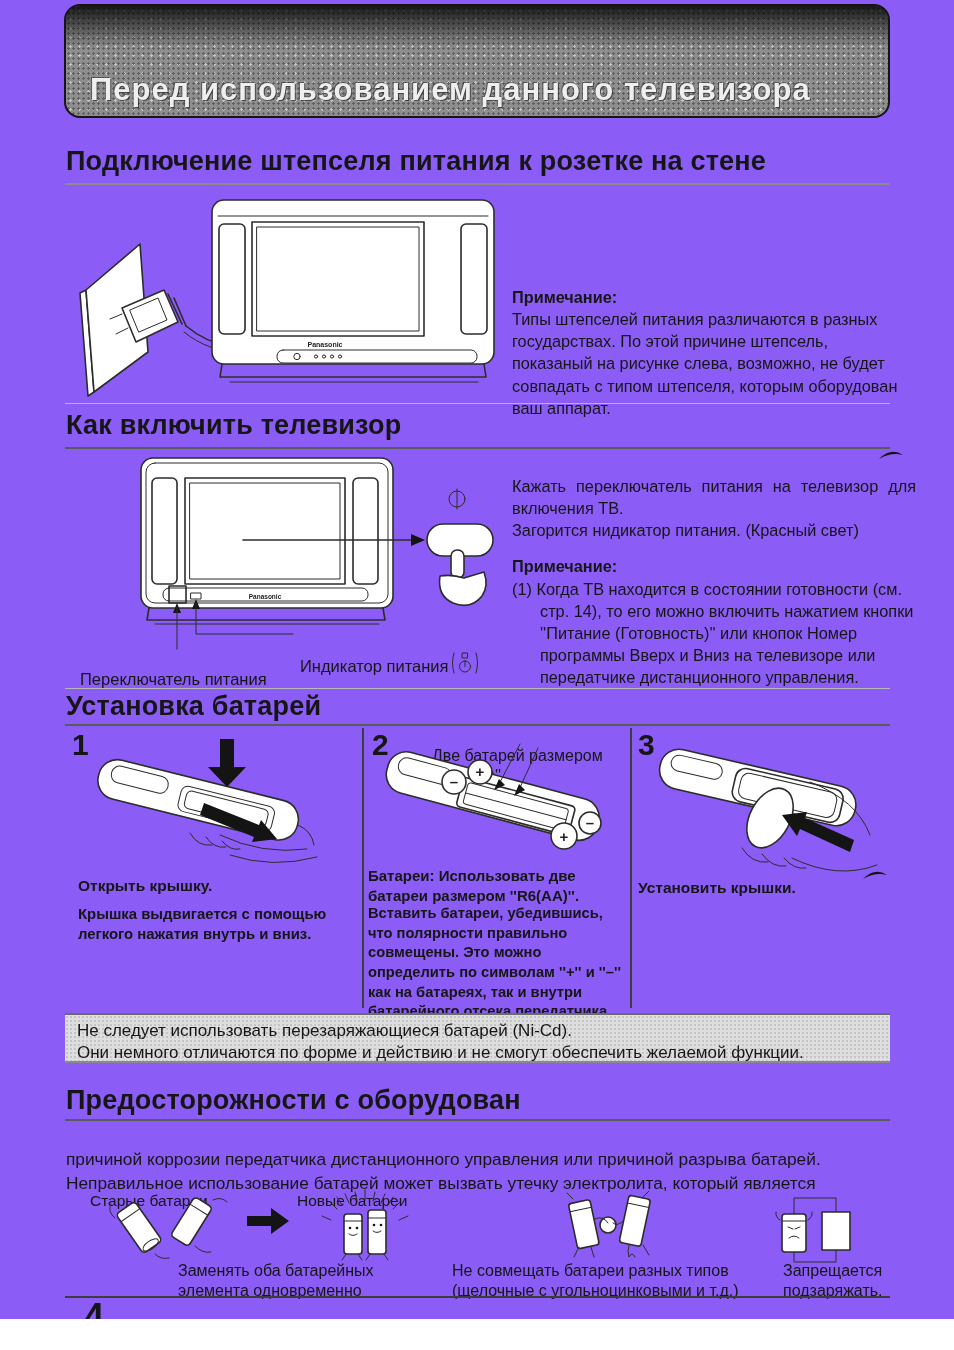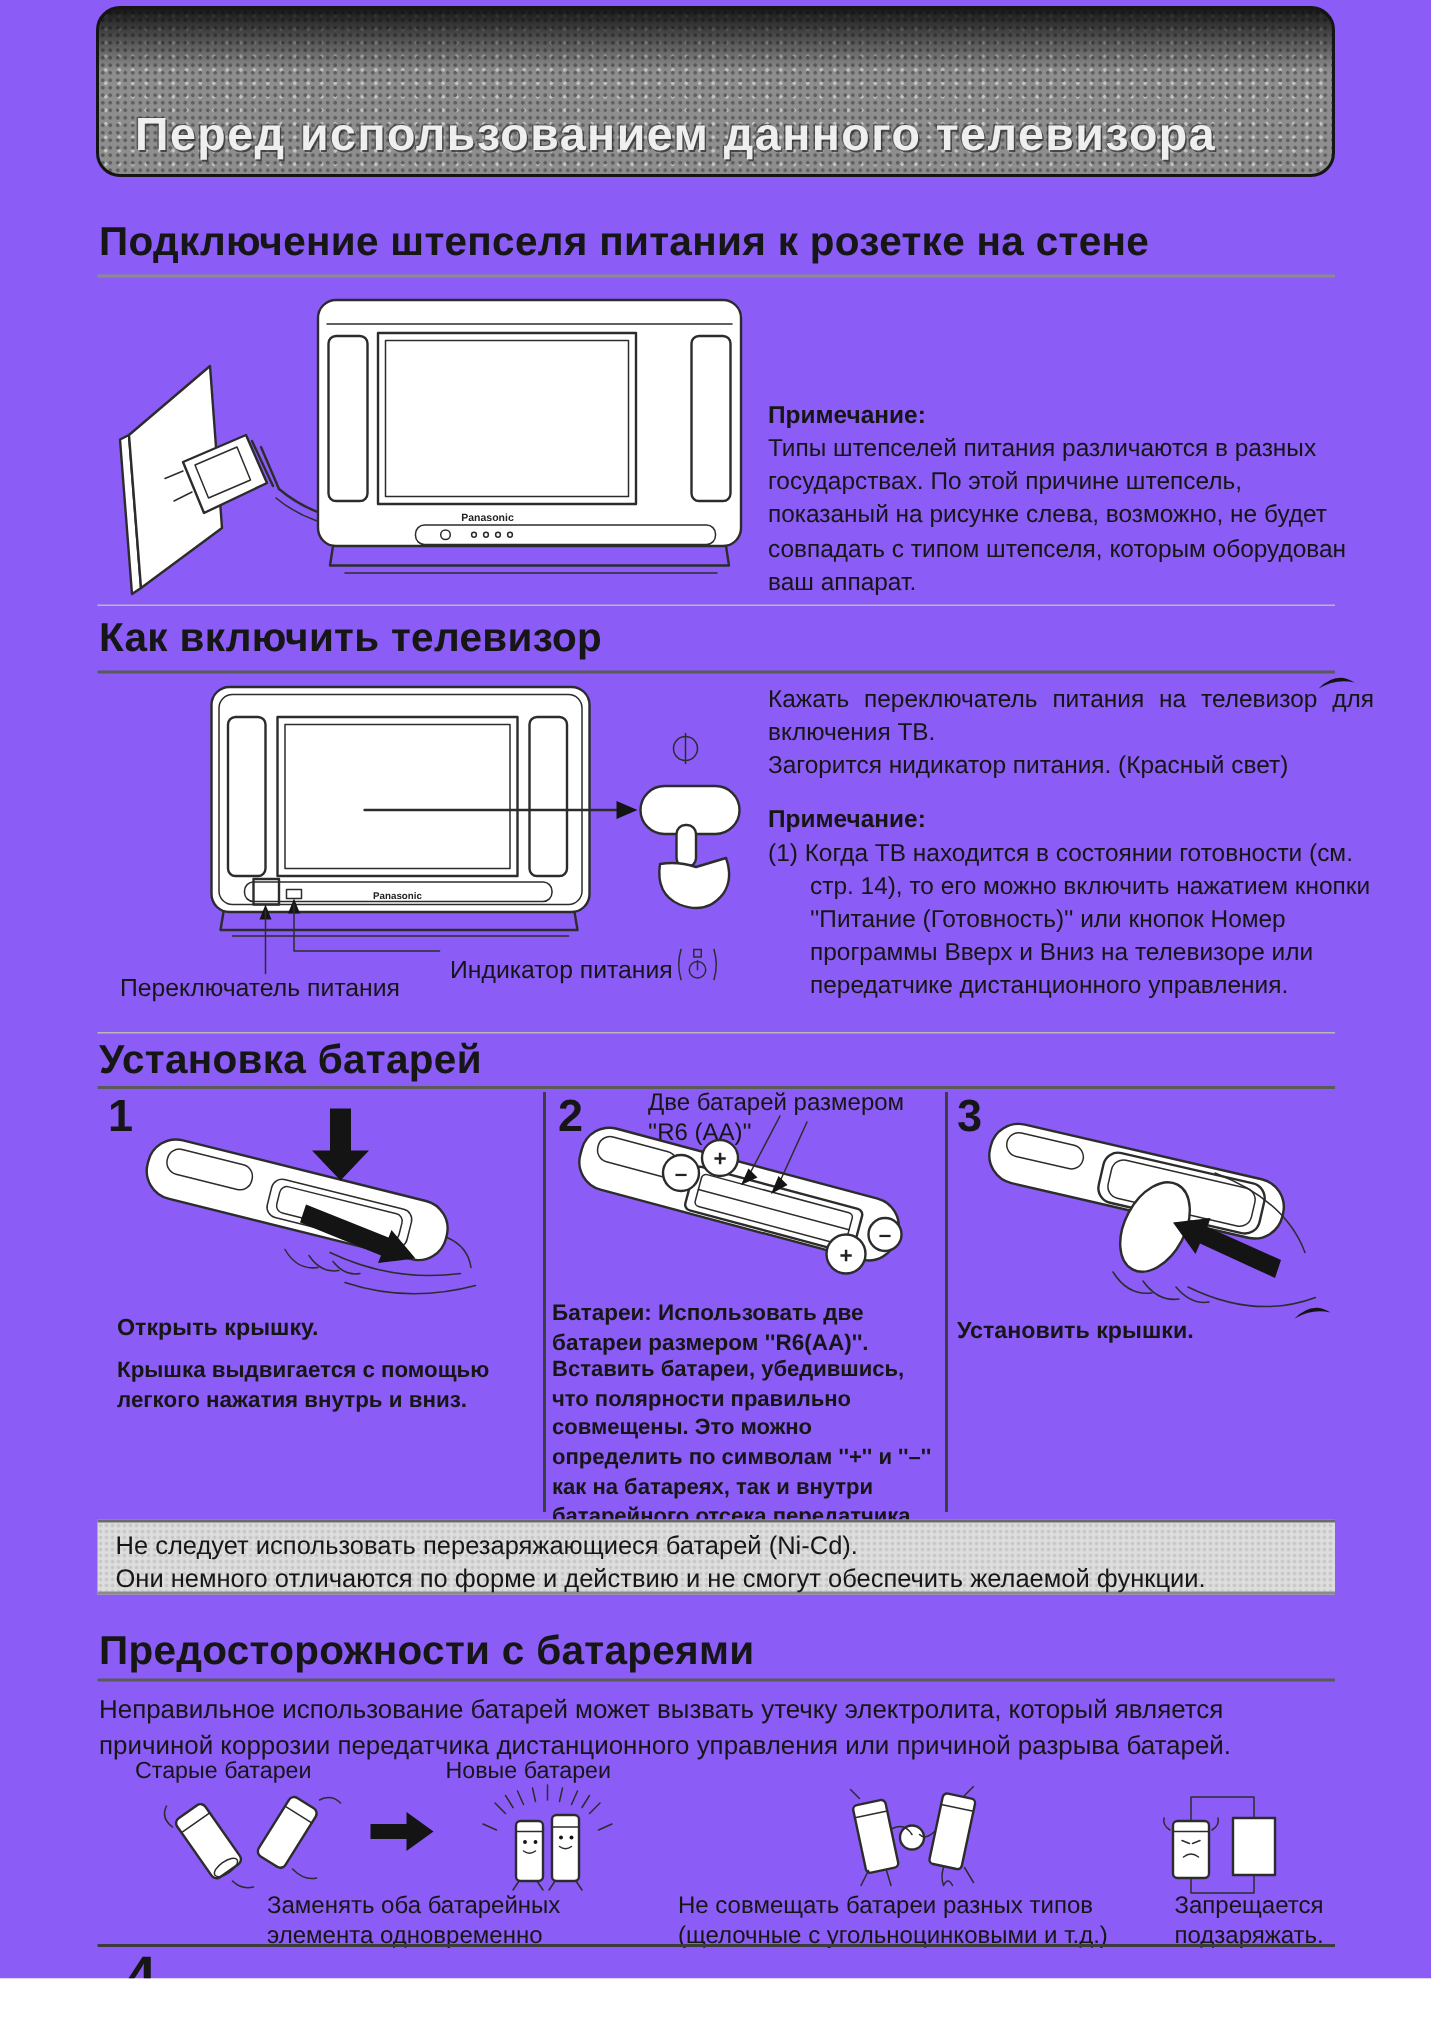--- a/index.html
+++ b/index.html
@@ -1,18 +1,18 @@
 <!DOCTYPE html>
 <html><head>
 <meta charset="utf-8">
 <style>
   html,body{margin:0;padding:0;background:#ffffff;}
   .page{position:relative;width:954px;height:1319px;background:#8b5cf6;
         font-family:"Liberation Sans",sans-serif;color:#161616;overflow:hidden;}
-  .abs{position:absolute;}
+  .abs{position:absolute;margin-top:20px;}
 
   
   .banner{position:absolute;left:64px;top:4px;width:822px;height:110px;
           border:2px solid #151515;border-radius:16px;background-color:#8e8e8e;
           background-image:radial-gradient(#5f5f5f 1px,transparent 1.4px),
                            radial-gradient(#c6c6c6 1px,transparent 1.2px);
           background-size:5px 5px,9px 9px;}
   .banner::before{content:"";position:absolute;inset:0;border-radius:13px;
           background:linear-gradient(180deg,rgba(8,8,8,.88) 0%,rgba(8,8,8,.42) 20%,rgba(8,8,8,0) 38%);}
   .banner-title{position:absolute;left:24px;bottom:8px;font-size:31px;font-weight:bold;
@@ -240,26 +240,26 @@
   <div class="cap" style="left:368px;top:866px;width:256px;font-size:15px;">Батареи: Использовать две батареи размером ''R6(AA)''.</div>
   <div class="stx" style="left:368px;top:904px;width:256px;font-size:14.7px;">Вставить батареи, убедившись, что полярности правильно совмещены. Это можно определить по символам ''+'' и ''–'' как на батареях, так и внутри батарейного отсека передатчика дистанционного управления.</div>
 
   <div class="cap" style="left:638px;top:878px;">Установить крышки.</div>
 
   <div class="warnband">
     <div>Не следует использовать перезаряжающиеся батарей (Ni-Cd).</div>
     <div>Они немного отличаются по форме и действию и не смогут обеспечить желаемой функции.</div>
   </div>
 
-  <div class="sec-title" style="top:1085px;">Предосторожности с батареями</div>
+  <div class="sec-title" style="top:1085px;">Предосторожности с оборудован</div>
   <div class="rule" style="top:1119px;"></div>
 
   <div class="abs" style="left:66px;top:1127px;width:824px;font-size:17.3px;line-height:1.4;">
+    <div>причиной коррозии передатчика дистанционного управления или причиной разрыва батарей.</div>
     <div>Неправильное использование батарей может вызвать утечку электролита, который является</div>
-    <div>причиной коррозии передатчика дистанционного управления или причиной разрыва батарей.</div>
   </div>
 
   <div class="abs" style="left:90px;top:1172px;font-size:15.5px;text-align:center;">Старые батареи</div>
   <div class="abs" style="left:297px;top:1172px;font-size:15.5px;">Новые батареи</div>
 
   <svg style="left:95px;top:1188px;" width="150" height="75" viewBox="0 0 150 75">
     <g transform="rotate(-35 45 40)">
       <rect class="lnw" x="33" y="15" width="23" height="48" rx="4"></rect>
       <line class="lnt" x1="33" y1="24" x2="56" y2="24"></line>
       <ellipse class="lnt" cx="44" cy="60" rx="9" ry="4"></ellipse>

